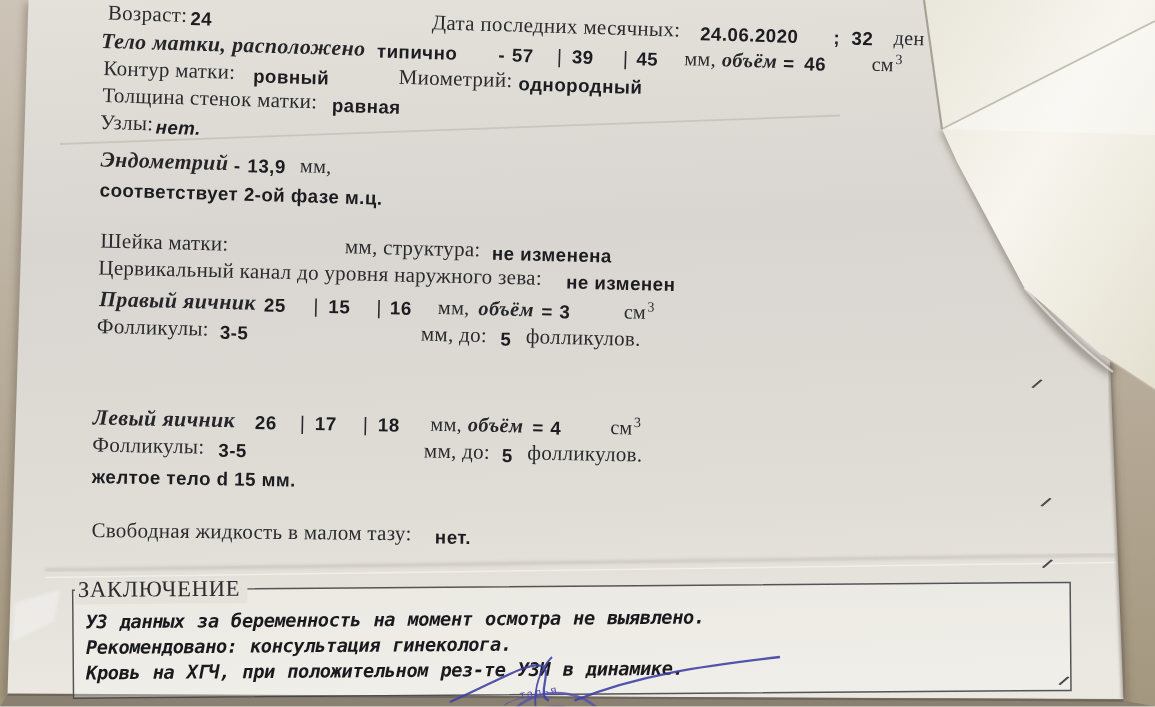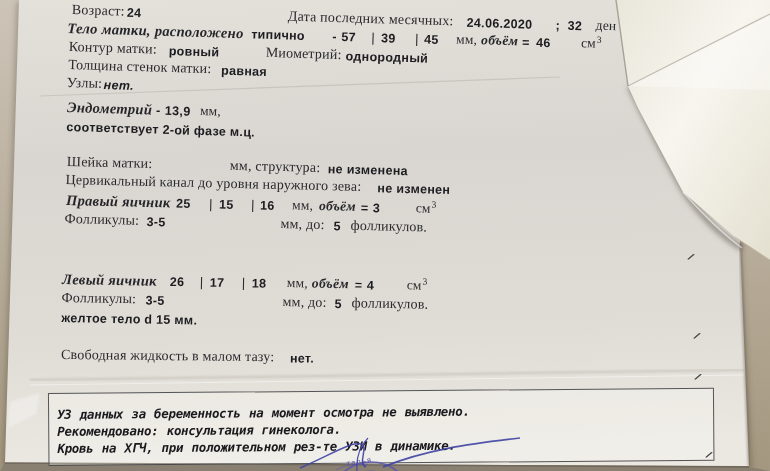--- a/index.html
+++ b/index.html
@@ -189,20 +189,21 @@
 
     <div class="sec sec-d">
       <div class="r" style="top:347px">
         <span class="t" style="left:61px">Свободная жидкость в малом тазу:</span>
         <span class="t v" style="left:290px">нет.</span>
       </div>
     </div>
 
     <div class="sec sec-e">
       <div class="box"></div>
+      <div class="box-heading">ЗАКЛЮЧЕНИЕ</div>
       <div class="mono" style="left:57px; top:407px">УЗ данных за беременность на момент осмотра не выявлено.</div>
       <div class="mono" style="left:57px; top:424px">Рекомендовано: консультация гинеколога.</div>
       <div class="mono" style="left:57px; top:441px">Кровь на ХГЧ, при положительном рез-те УЗИ в динамике.</div>
     </div>
 
     <span class="tick" style="left:690px; top:252px">⁄⁄</span>
     <span class="tick" style="left:696px; top:331px">⁄⁄</span>
     <span class="tick" style="left:697px; top:372px">⁄⁄</span>
     <span class="tick" style="left:708px; top:450px">⁄⁄</span>
   </div>

